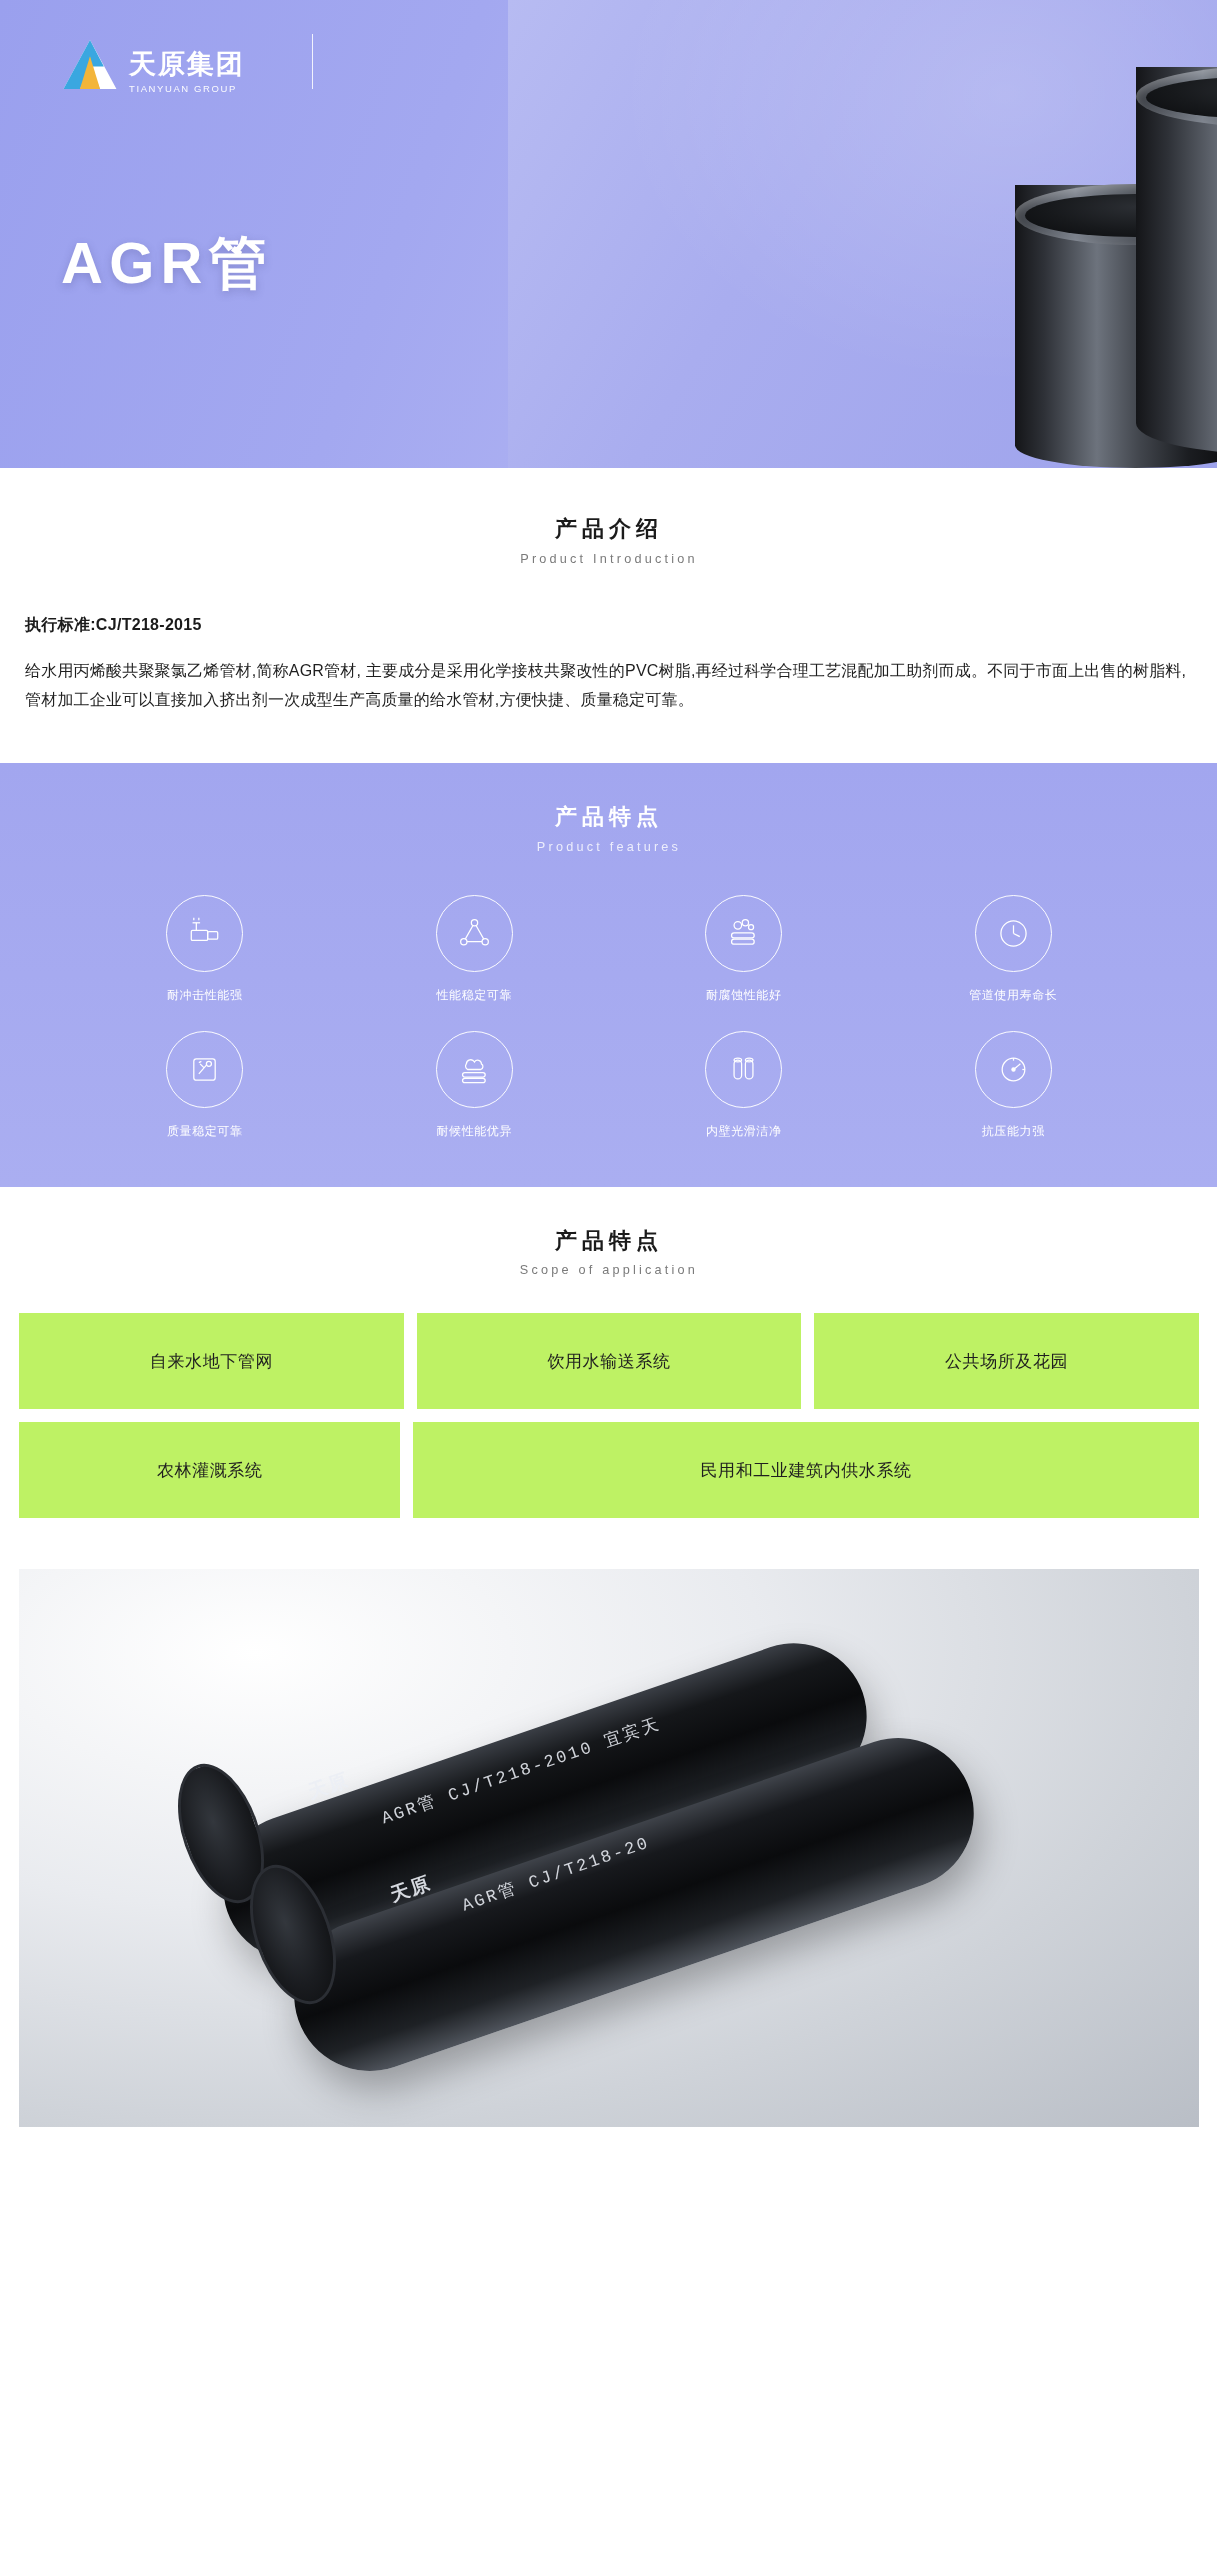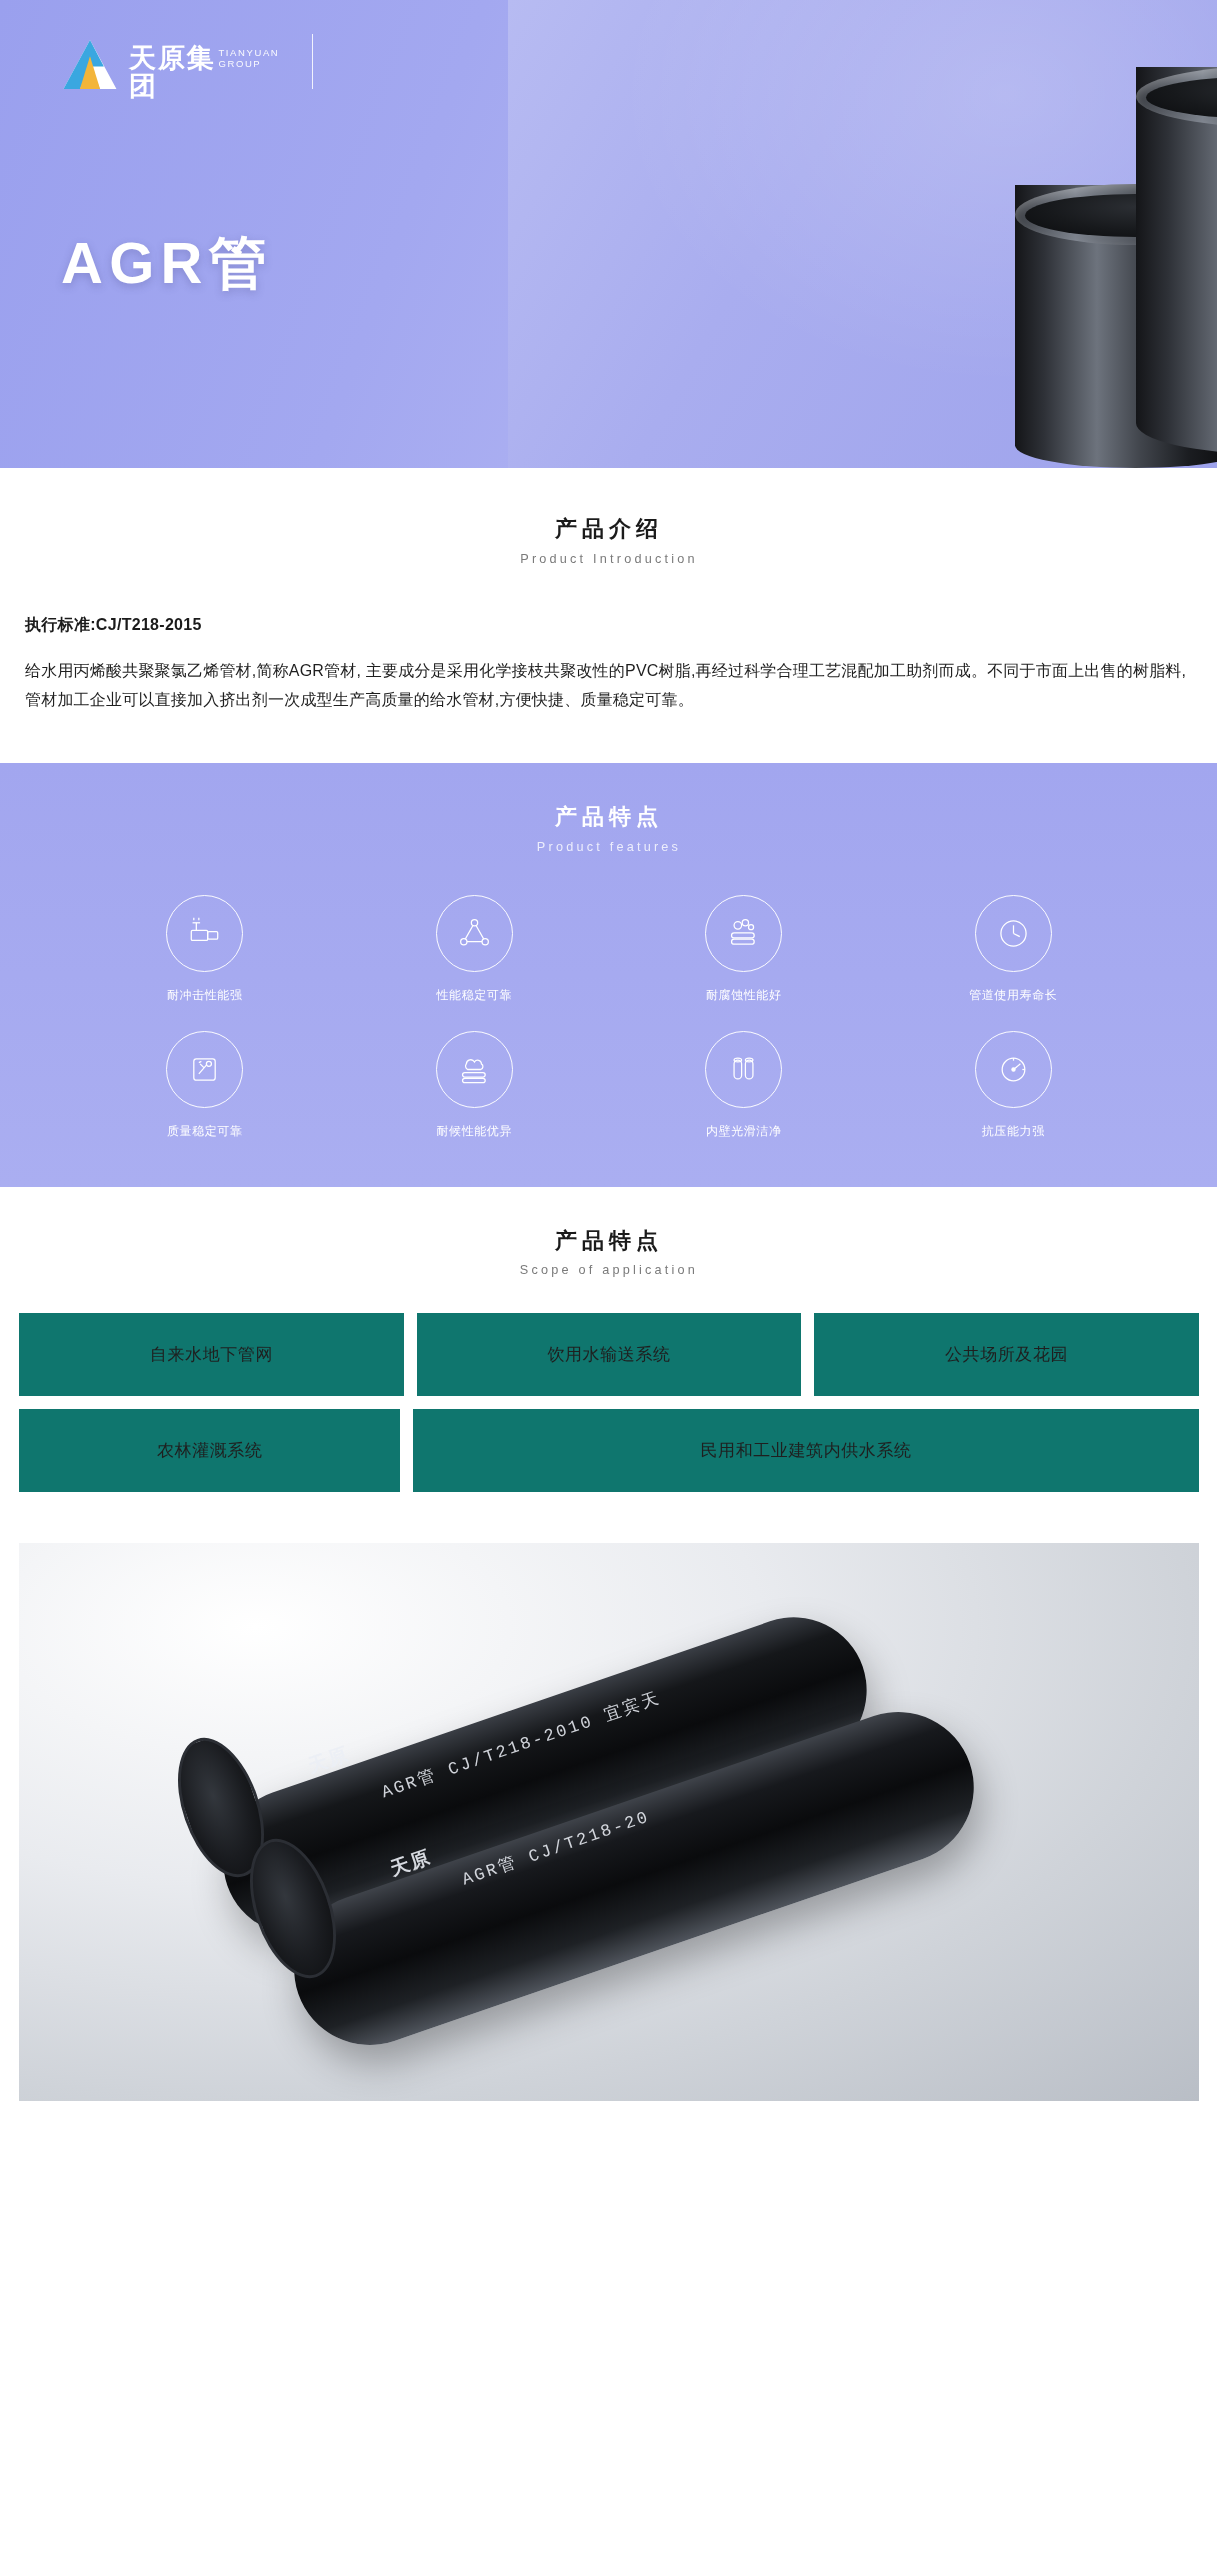--- a/index.html
+++ b/index.html
@@ -57,21 +57,21 @@
   .pipe-a { left: 507px; top: 185px; width: 241px; height: 283px; }
   .pipe-b { left: 628px; top: 67px; width: 266px; height: 387px; }
 
   .logo {
     position: absolute;
     left: 61px; top: 30px;
     width: 241px; height: 68px;
     display: flex; align-items: center; gap: 10px;
   }
   .logo-mark { width: 58px; height: 55px; position: relative; }
-  .logo-text { display: flex; flex-direction: row; justify-content: center; margin-top: 16px; }
+  .logo-text { display: flex; flex-direction: column; justify-content: center; margin-top: 16px; }
   .logo-cn {
     font-size: 27px; font-weight: 700; color: #ffffff; letter-spacing: 1.9px;
     line-height: 1.05;
   }
   .logo-en {
     font-size: 9.5px; color: #ffffff; letter-spacing: 1.6px; opacity: .95;
     margin-top: 3.8px;
   }
   .logo-divider {
     position: absolute; right: -11.4px; top: 3.8px; width: 1.9px; height: 55px;
@@ -160,22 +160,22 @@
   }
   .scope-grid {
     margin-top: 36px;
     padding: 0 19px;
     display: flex;
     flex-direction: column;
     gap: 12.7px;
   }
   .scope-row { display: flex; gap: 12.7px; }
   .scope-cell {
-    background: #0f766e;
-    height: 83px;
+    background: #bef264;
+    height: 96px;
     display: flex; align-items: center; justify-content: center;
     font-size: 17px;
     color: #1f1f1f;
     letter-spacing: 0.6px;
   }
 
   
   .photo {
     margin: 14px 19px 14px 19px;
     height: 558px;

